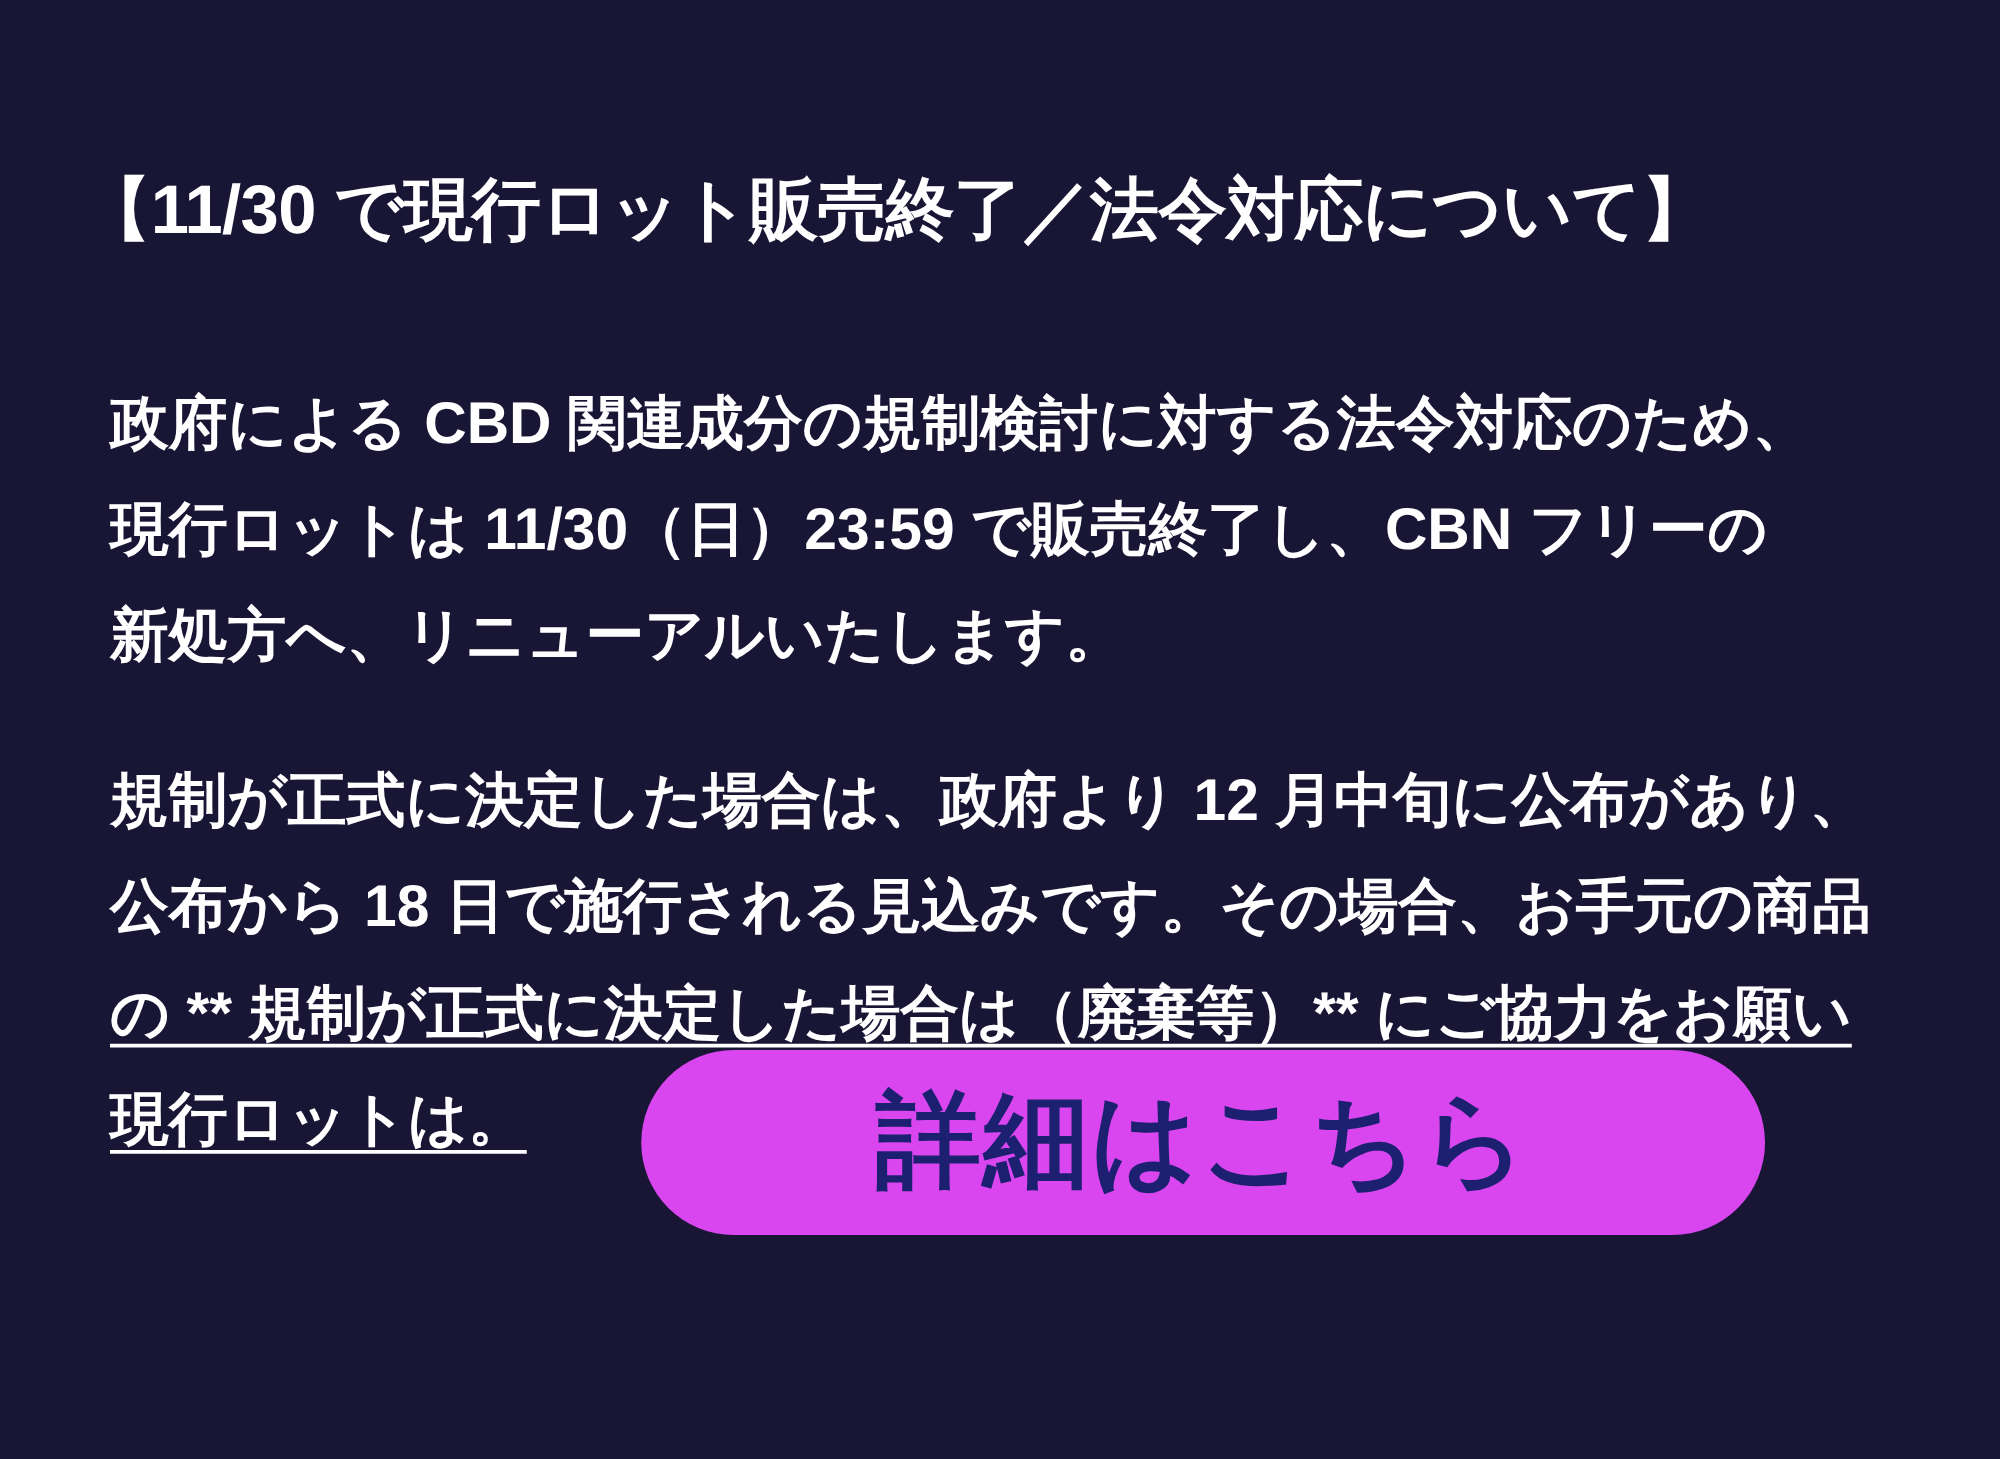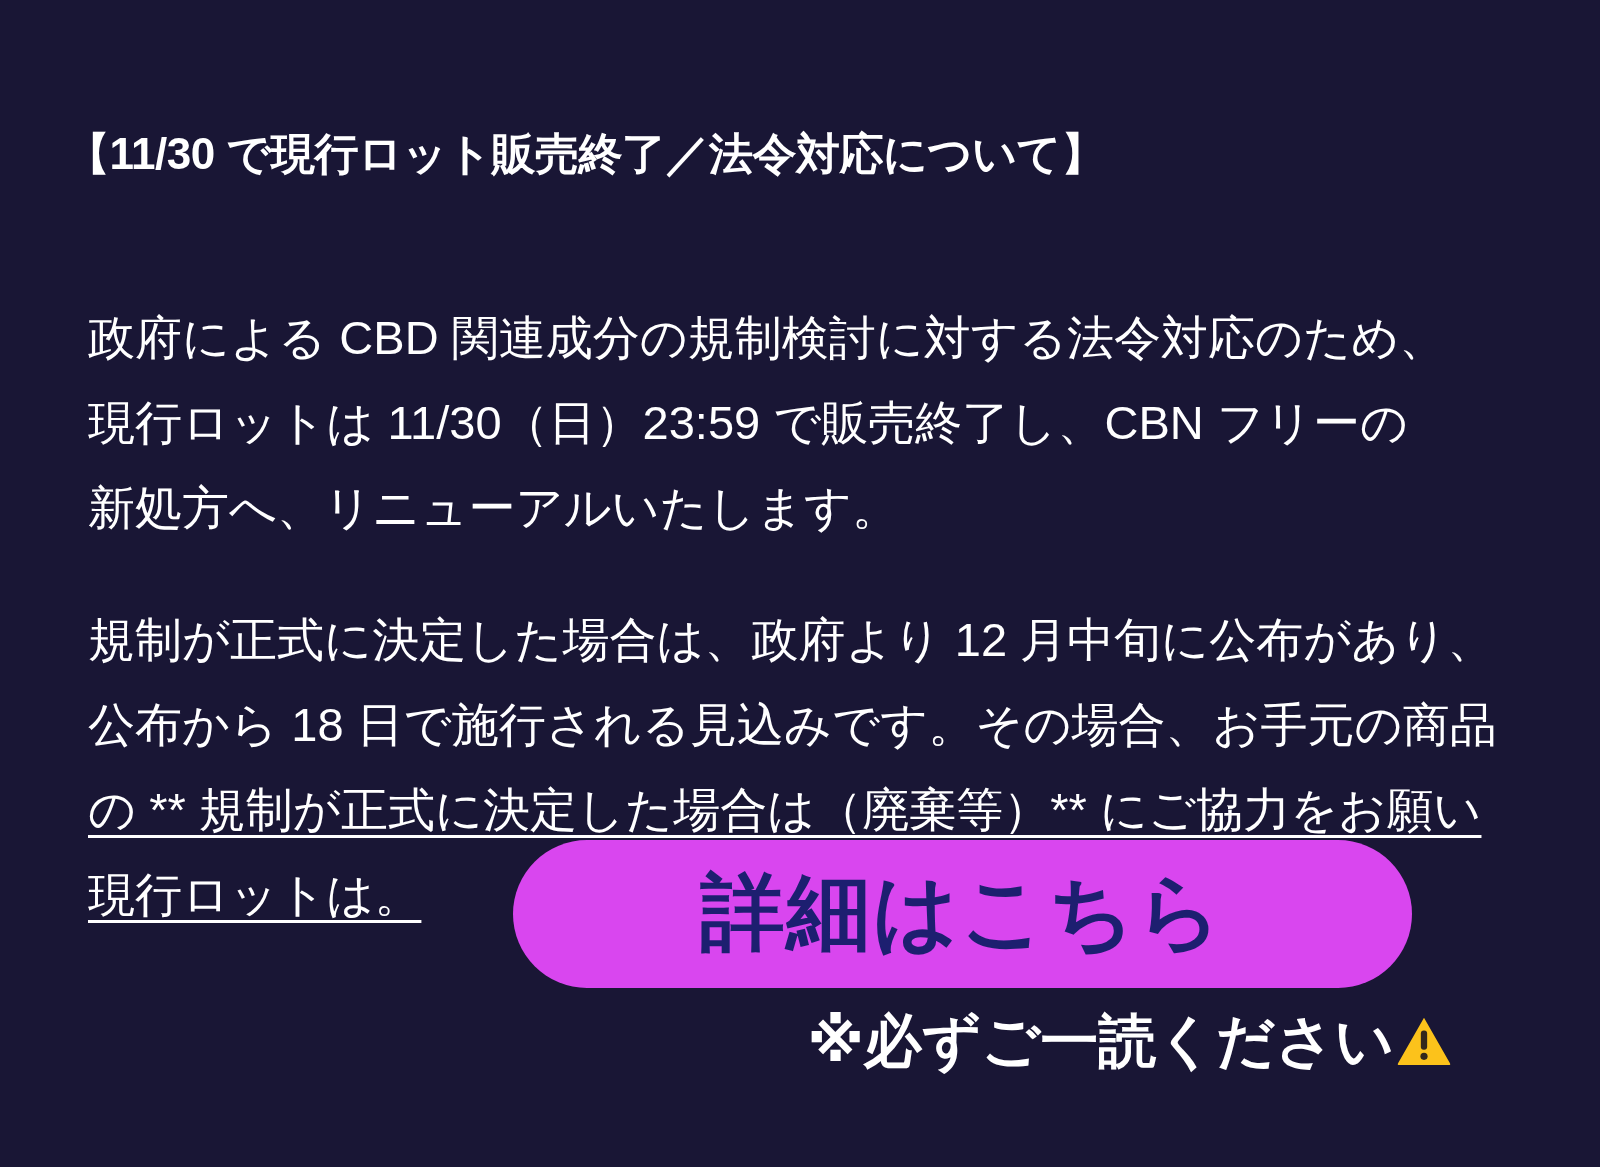--- a/index.html
+++ b/index.html
@@ -23,38 +23,38 @@
     box-sizing: border-box;
   }
 
   
   #headline {
     position: absolute;
     left: 66px;
     top: 103px;
     width: 1480px;
     color: #ffffff;
-    font-size: 44px;
+    font-size: 55px;
     font-weight: 700;
     letter-spacing: -0.5px;
     line-height: 1.0;
     white-space: nowrap;
   }
 
   
   #body-copy {
     position: absolute;
     left: 88px;
     top: 248px;
     width: 1430px;
   }
   .para {
     color: #ffffff;
     font-size: 47px;
-    font-weight: 400;
+    font-weight: 700;
     line-height: 85px;
     letter-spacing: 0px;
   }
   .para + .para {
     margin-top: 30px;
   }
   .para .ln {
     display: block;
     white-space: nowrap;
   }
@@ -146,24 +146,14 @@
       <span class="ln ul">の ** 規制が正式に決定した場合は（廃棄等）** にご協力をお願い</span>
       <span class="ln ul-inline"><span class="mark">現行ロットは。</span></span>
     </p>
 
   </div>
 
   <button id="cta-button" type="button">
     <span id="cta-label">詳細はこちら</span>
   </button>
 
-  <div id="footer-note">
-    <span id="footer-text">※必ずご一読ください</span>
-    <span id="warning-icon">
-      <svg viewBox="0 0 64 64" width="56" height="56" aria-hidden="true">
-        <path d="M32 5.5 L61.5 57 Q63 59.5 60 59.5 L4 59.5 Q1 59.5 2.5 57 Z" fill="#fcc21b"></path>
-        <rect x="28.4" y="20" width="7.2" height="22" rx="3.4" fill="#33281c"></rect>
-        <circle cx="32" cy="49.5" r="4.1" fill="#33281c"></circle>
-      </svg>
-    </span>
-  </div>
 
 </div>
 
 </body></html>

